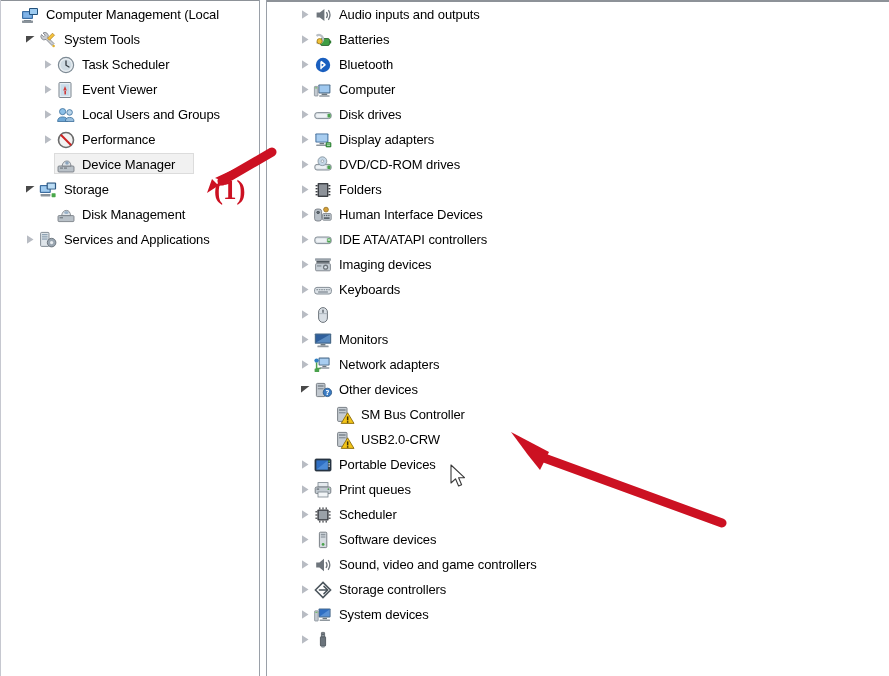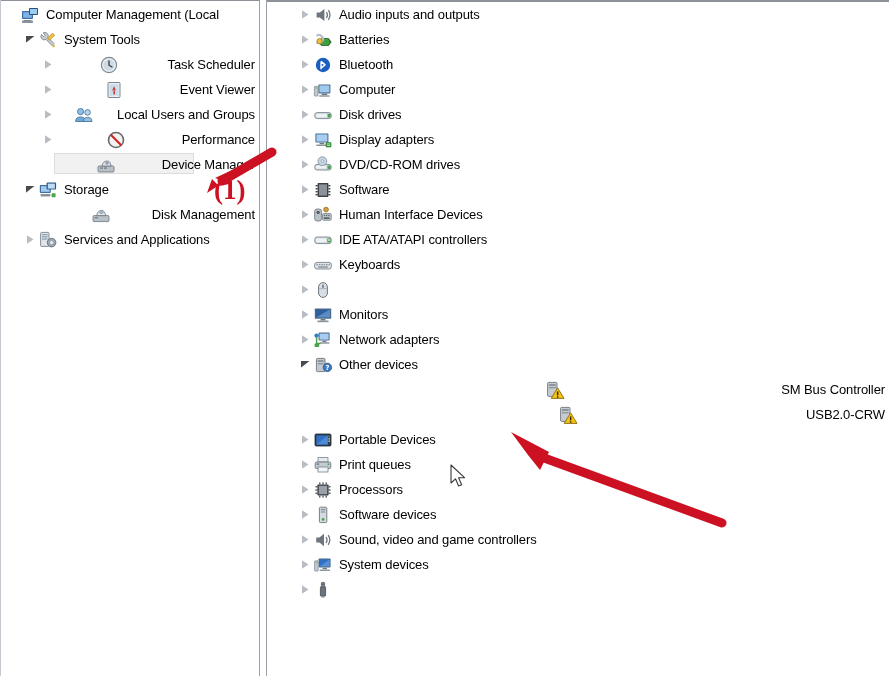--- a/index.html
+++ b/index.html
@@ -165,21 +165,21 @@
     background: #f1f1f1;
     border: 1px solid #dcdcdc;
     box-sizing: border-box;
     z-index: 0;
   }
   .row > .twisty, .row > .ico, .row > .label { position: relative; z-index: 1; }
 
   
   .d0 { padding-left: 4px; }
   .d1 { padding-left: 22px; text-align: center; }
-  .d2 { padding-left: 40px; justify-content: space-between; }
+  .d2 { padding-left: 40px; }
 
   #right-panel .d0 { padding-left: 8px; }
   #right-panel .d1 { padding-left: 30px; }
   #right-panel .d2 { padding-left: 52px; }
 
   
   #annotations {
     position: absolute;
     inset: 0;
     pointer-events: none;
@@ -472,21 +472,21 @@
                 <rect x="2.6" y="8" width="2" height="1.4"></rect>
                 <rect x="2.6" y="11" width="2" height="1.4"></rect>
                 <rect x="2.6" y="14" width="2" height="1.4"></rect>
                 <rect x="15.4" y="5" width="2" height="1.4"></rect>
                 <rect x="15.4" y="8" width="2" height="1.4"></rect>
                 <rect x="15.4" y="11" width="2" height="1.4"></rect>
                 <rect x="15.4" y="14" width="2" height="1.4"></rect>
               </g>
             </svg>
           </span>
-          <span class="label">Software</span>
+          <span class="label">Folders</span>
         </li>
         <li class="row d1">
           <span class="twisty collapsed">
             <i></i>
           </span>
           <span class="ico">
             <svg viewBox="0 0 20 20">
               <rect x="1.6" y="4" width="7" height="12" rx="2.4" fill="#b8c0c8" stroke="#6e757c" stroke-width="0.8"></rect>
               <circle cx="5.1" cy="7.4" r="1.4" fill="#5c6view"></circle>
               <circle cx="5.1" cy="7.4" r="1.4" fill="#5c666e"></circle>
@@ -507,20 +507,36 @@
           <span class="ico">
             <svg viewBox="0 0 20 20">
               <rect x="1.8" y="7" width="16.4" height="6.6" rx="2.4" fill="#d7dde2" stroke="#79838c" stroke-width="0.9"></rect>
               <rect x="3" y="8.5" width="10.4" height="3.4" rx="1.4" fill="#eef2f5"></rect>
               <rect x="14.2" y="8.2" width="3.4" height="4.2" rx="0.7" fill="#4aa24c"></rect>
               <rect x="14.8" y="9" width="2.2" height="0.7" fill="#dff2e0"></rect>
               <rect x="14.8" y="10.2" width="2.2" height="0.7" fill="#dff2e0"></rect>
             </svg>
           </span>
           <span class="label">IDE ATA/ATAPI controllers</span>
+        </li>
+        <li class="row d1">
+          <span class="twisty collapsed">
+            <i></i>
+          </span>
+          <span class="ico">
+            <svg viewBox="0 0 20 20">
+              <rect x="2" y="3.2" width="16" height="2.6" rx="0.6" fill="#9aa3ab"></rect>
+              <rect x="3.4" y="5.8" width="13.2" height="2" fill="#4f585f"></rect>
+              <rect x="2.6" y="8.6" width="14.8" height="7.2" rx="1" fill="#c8d0d7" stroke="#6e757c" stroke-width="0.8"></rect>
+              <circle cx="12.6" cy="12.2" r="2.6" fill="#6e757c"></circle>
+              <circle cx="12.6" cy="12.2" r="1.3" fill="#d9e2e8"></circle>
+              <rect x="4" y="10.2" width="4.4" height="1.4" fill="#8b949c"></rect>
+            </svg>
+          </span>
+          <span class="label">Imaging devices</span>
         </li>
         <li class="row d1">
           <span class="twisty collapsed">
             <i></i>
           </span>
           <span class="ico">
             <svg viewBox="0 0 20 20">
               <rect x="1.6" y="7.4" width="16.8" height="6.6" rx="2.4" fill="#dde3e8" stroke="#79838c" stroke-width="0.9"></rect>
               <g fill="#8d979f">
                 <rect x="3.4" y="9" width="1.6" height="1.3"></rect>
@@ -674,21 +690,21 @@
                 <rect x="15.6" y="12.6" width="2" height="1.2"></rect>
                 <rect x="6.2" y="2.4" width="1.2" height="2"></rect>
                 <rect x="9.4" y="2.4" width="1.2" height="2"></rect>
                 <rect x="12.6" y="2.4" width="1.2" height="2"></rect>
                 <rect x="6.2" y="15.6" width="1.2" height="2"></rect>
                 <rect x="9.4" y="15.6" width="1.2" height="2"></rect>
                 <rect x="12.6" y="15.6" width="1.2" height="2"></rect>
               </g>
             </svg>
           </span>
-          <span class="label">Processors</span>
+          <span class="label">Scheduler</span>
         </li>
         <li class="row d1">
           <span class="twisty collapsed">
             <i></i>
           </span>
           <span class="ico">
             <svg viewBox="0 0 20 20">
               <rect x="6.4" y="2.2" width="7.4" height="15.4" rx="1" fill="#d5dbe0" stroke="#6e757c" stroke-width="0.9"></rect>
               <rect x="7.8" y="3.8" width="4.6" height="1.6" fill="#8d969e"></rect>
               <rect x="7.8" y="6.4" width="4.6" height="1.2" fill="#8d969e"></rect>
@@ -702,20 +718,32 @@
             <i></i>
           </span>
           <span class="ico">
             <svg viewBox="0 0 20 20">
               <path d="M3.2 7.4 h3.2 L11 3.8 v12.4 L6.4 12.6 H3.2 z" fill="#6e757c"></path>
               <path d="M13 7 q2.1 3 0 6" stroke="#6e757c" stroke-width="1.3" fill="none"></path>
               <path d="M15.2 5.2 q3.2 4.8 0 9.6" stroke="#6e757c" stroke-width="1.3" fill="none"></path>
             </svg>
           </span>
           <span class="label">Sound, video and game controllers</span>
+        </li>
+        <li class="row d1">
+          <span class="twisty collapsed">
+            <i></i>
+          </span>
+          <span class="ico">
+            <svg viewBox="0 0 20 20">
+              <path d="M10 2.4 L17.6 10 L10 17.6 L2.4 10 Z" fill="none" stroke="#4a545c" stroke-width="1.5"></path>
+              <path d="M6.4 10 h8.4 M11 6.4 L14.8 10 L11 13.6" stroke="#4a545c" stroke-width="1.6" fill="none" stroke-linecap="round" stroke-linejoin="round"></path>
+            </svg>
+          </span>
+          <span class="label">Storage controllers</span>
         </li>
         <li class="row d1">
           <span class="twisty collapsed">
             <i></i>
           </span>
           <span class="ico">
             <svg viewBox="0 0 20 20">
               <rect x="5.6" y="3.4" width="12" height="9" rx="0.8" fill="#4a6b8a"></rect>
               <rect x="6.6" y="4.4" width="10" height="7" fill="#2f6fc4"></rect>
               <path d="M6.6 11.4 L16.6 4.4 v7 z" fill="#81b2e6" opacity="0.5"></path>

